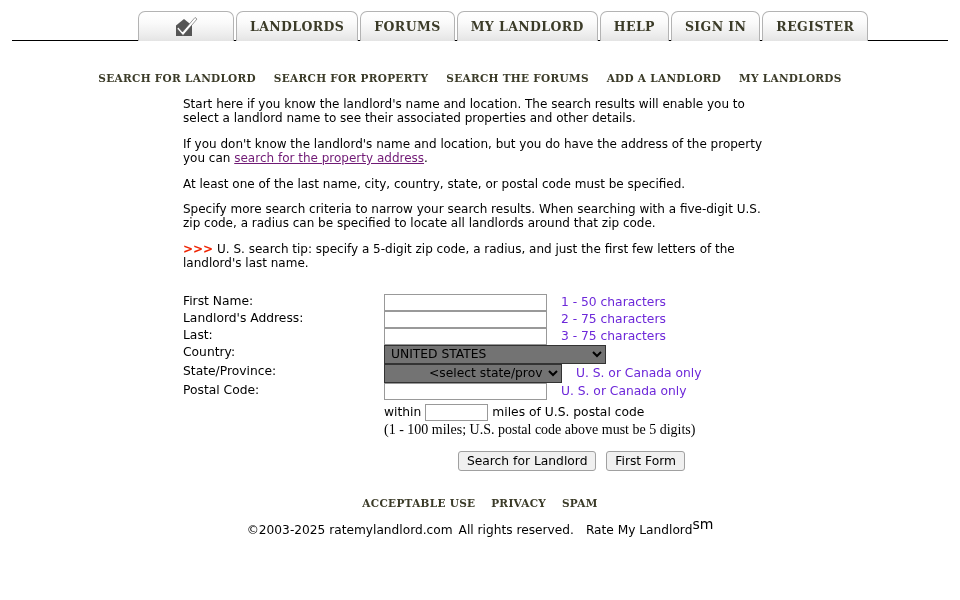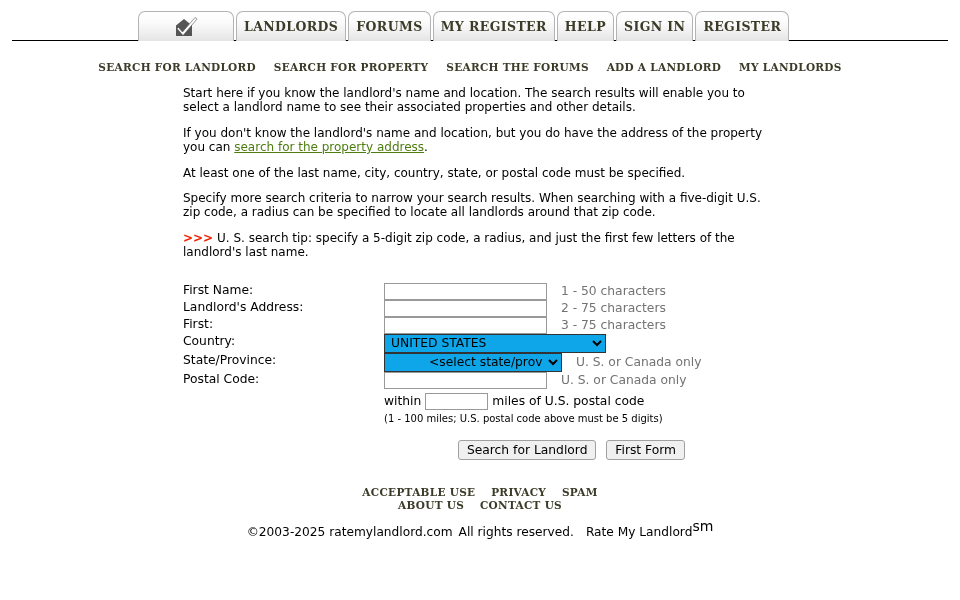--- a/index.html
+++ b/index.html
@@ -36,21 +36,21 @@
     display: flex;
     align-items: flex-end;
     height: 41px;
     position: relative;
     z-index: 2;
   }
   .tab {
     position: relative;
     height: 29px;
     margin-right: 2px;
-    padding: 0 7px;
+    padding: 0 13px;
     display: flex;
     align-items: center;
     justify-content: center;
     border: 1px solid #b3b3b3;
     border-bottom: none;
     border-radius: 7px 7px 0 0;
     background: linear-gradient(to bottom, #ffffff 0%, #fbfbfb 35%, #eeeeee 75%, #e4e4e4 100%);
     box-shadow: inset 0 1px 0 #ffffff;
     cursor: pointer;
   }
@@ -69,22 +69,23 @@
   .logo-mark {
     width: 26px;
     height: 22px;
     position: relative;
     display: block;
   }
 
   
   .subnav {
     text-align: center;
-    padding-top: 19px;
+    padding-top: 3px;
     padding-right: 20px;
+    margin-top: 27px;
   }
   .subnav a {
     font-family: "DejaVu Serif", "Liberation Serif", serif;
     font-weight: bold;
     font-size: 10.5px;
     letter-spacing: 0.3px;
     color: #3b3b28;
     text-decoration: none;
     margin: 0 7px;
     white-space: nowrap;
@@ -97,21 +98,21 @@
     padding-top: 12px;
   }
   .para {
     width: 580px;
     font-size: 12px;
     line-height: 14.4px;
     margin-bottom: 11px;
     color: #000;
   }
   .para a {
-    color: #4d7c0f;
+    color: #701a75;
     text-decoration: underline;
     cursor: pointer;
   }
   .tipmark {
     color: #ee2200;
     font-weight: bold;
   }
 
   
   .formwrap {
@@ -146,47 +147,48 @@
     font-size: 12px;
     padding: 0 2px;
     box-sizing: content-box;
     vertical-align: middle;
   }
   .txt.small {
     width: 57px;
   }
   .hint {
     font-size: 12.3px;
-    color: #737373;
+    color: #6d28d9;
     margin-left: 10px;
     vertical-align: middle;
   }
   select.sel {
     font-family: "DejaVu Sans", "Liberation Sans", sans-serif;
     font-size: 12.3px;
     height: 19px;
     border: 1px solid #333333;
-    background: #0ea5e9;
+    background: #737373;
     color: #000;
     padding: 0 2px;
     vertical-align: middle;
   }
   select.country { width: 222px; }
   select.state { width: 178px; padding-left: 40px; }
 
   .radius-row {
     padding-top: 4px;
     font-size: 12.3px;
     white-space: nowrap;
   }
   .radius-row .txt.small { margin: 0 4px; }
   .note {
-    font-size: 10px;
+    font-size: 14px;
     padding-top: 2px;
     color: #000;
+    font-family: Liberation Serif, serif;
   }
 
   
   .btnrow {
     text-align: center;
     padding-top: 14px;
     padding-right: 0;
   }
   .btn {
     font-family: "DejaVu Sans", "Liberation Sans", sans-serif;
@@ -245,21 +247,21 @@
       </span>
     </div>
 
     <div class="tab">
       <span class="tab-label">LANDLORDS</span>
     </div>
     <div class="tab">
       <span class="tab-label">FORUMS</span>
     </div>
     <div class="tab">
-      <span class="tab-label">MY REGISTER</span>
+      <span class="tab-label">MY LANDLORD</span>
     </div>
     <div class="tab">
       <span class="tab-label">HELP</span>
     </div>
     <div class="tab">
       <span class="tab-label">SIGN IN</span>
     </div>
     <div class="tab">
       <span class="tab-label">REGISTER</span>
     </div>
@@ -305,21 +307,21 @@
 
     <tr>
       <td class="lbl">Landlord's Address:</td>
       <td class="fld">
         <input class="txt" type="text" value="" style="">
         <span class="hint">2 - 75 characters</span>
       </td>
     </tr>
 
     <tr>
-      <td class="lbl">First:</td>
+      <td class="lbl">Last:</td>
       <td class="fld">
         <input class="txt" type="text" value="" style="">
         <span class="hint">3 - 75 characters</span>
       </td>
     </tr>
 
     <tr>
       <td class="lbl">Country:</td>
       <td class="fld">
         <select class="sel country">
@@ -363,20 +365,16 @@
     <button class="btn" type="button">First Form</button>
   </div>
 </div>
 
 <div class="footer">
   <div class="footer-links">
     <a>ACCEPTABLE USE</a>
     <a>PRIVACY</a>
     <a>SPAM</a>
   </div>
-  <div class="footer-links">
-    <a>ABOUT US</a>
-    <a>CONTACT US</a>
-  </div>
   <div class="copyright">
     <span>©2003-2025 ratemylandlord.com</span><span class="sp"></span><span>All rights reserved.</span><span class="sp"></span><span class="sp"></span><span>Rate My Landlord</span><sup>sm</sup>
   </div>
 </div>
 
 </body></html>

